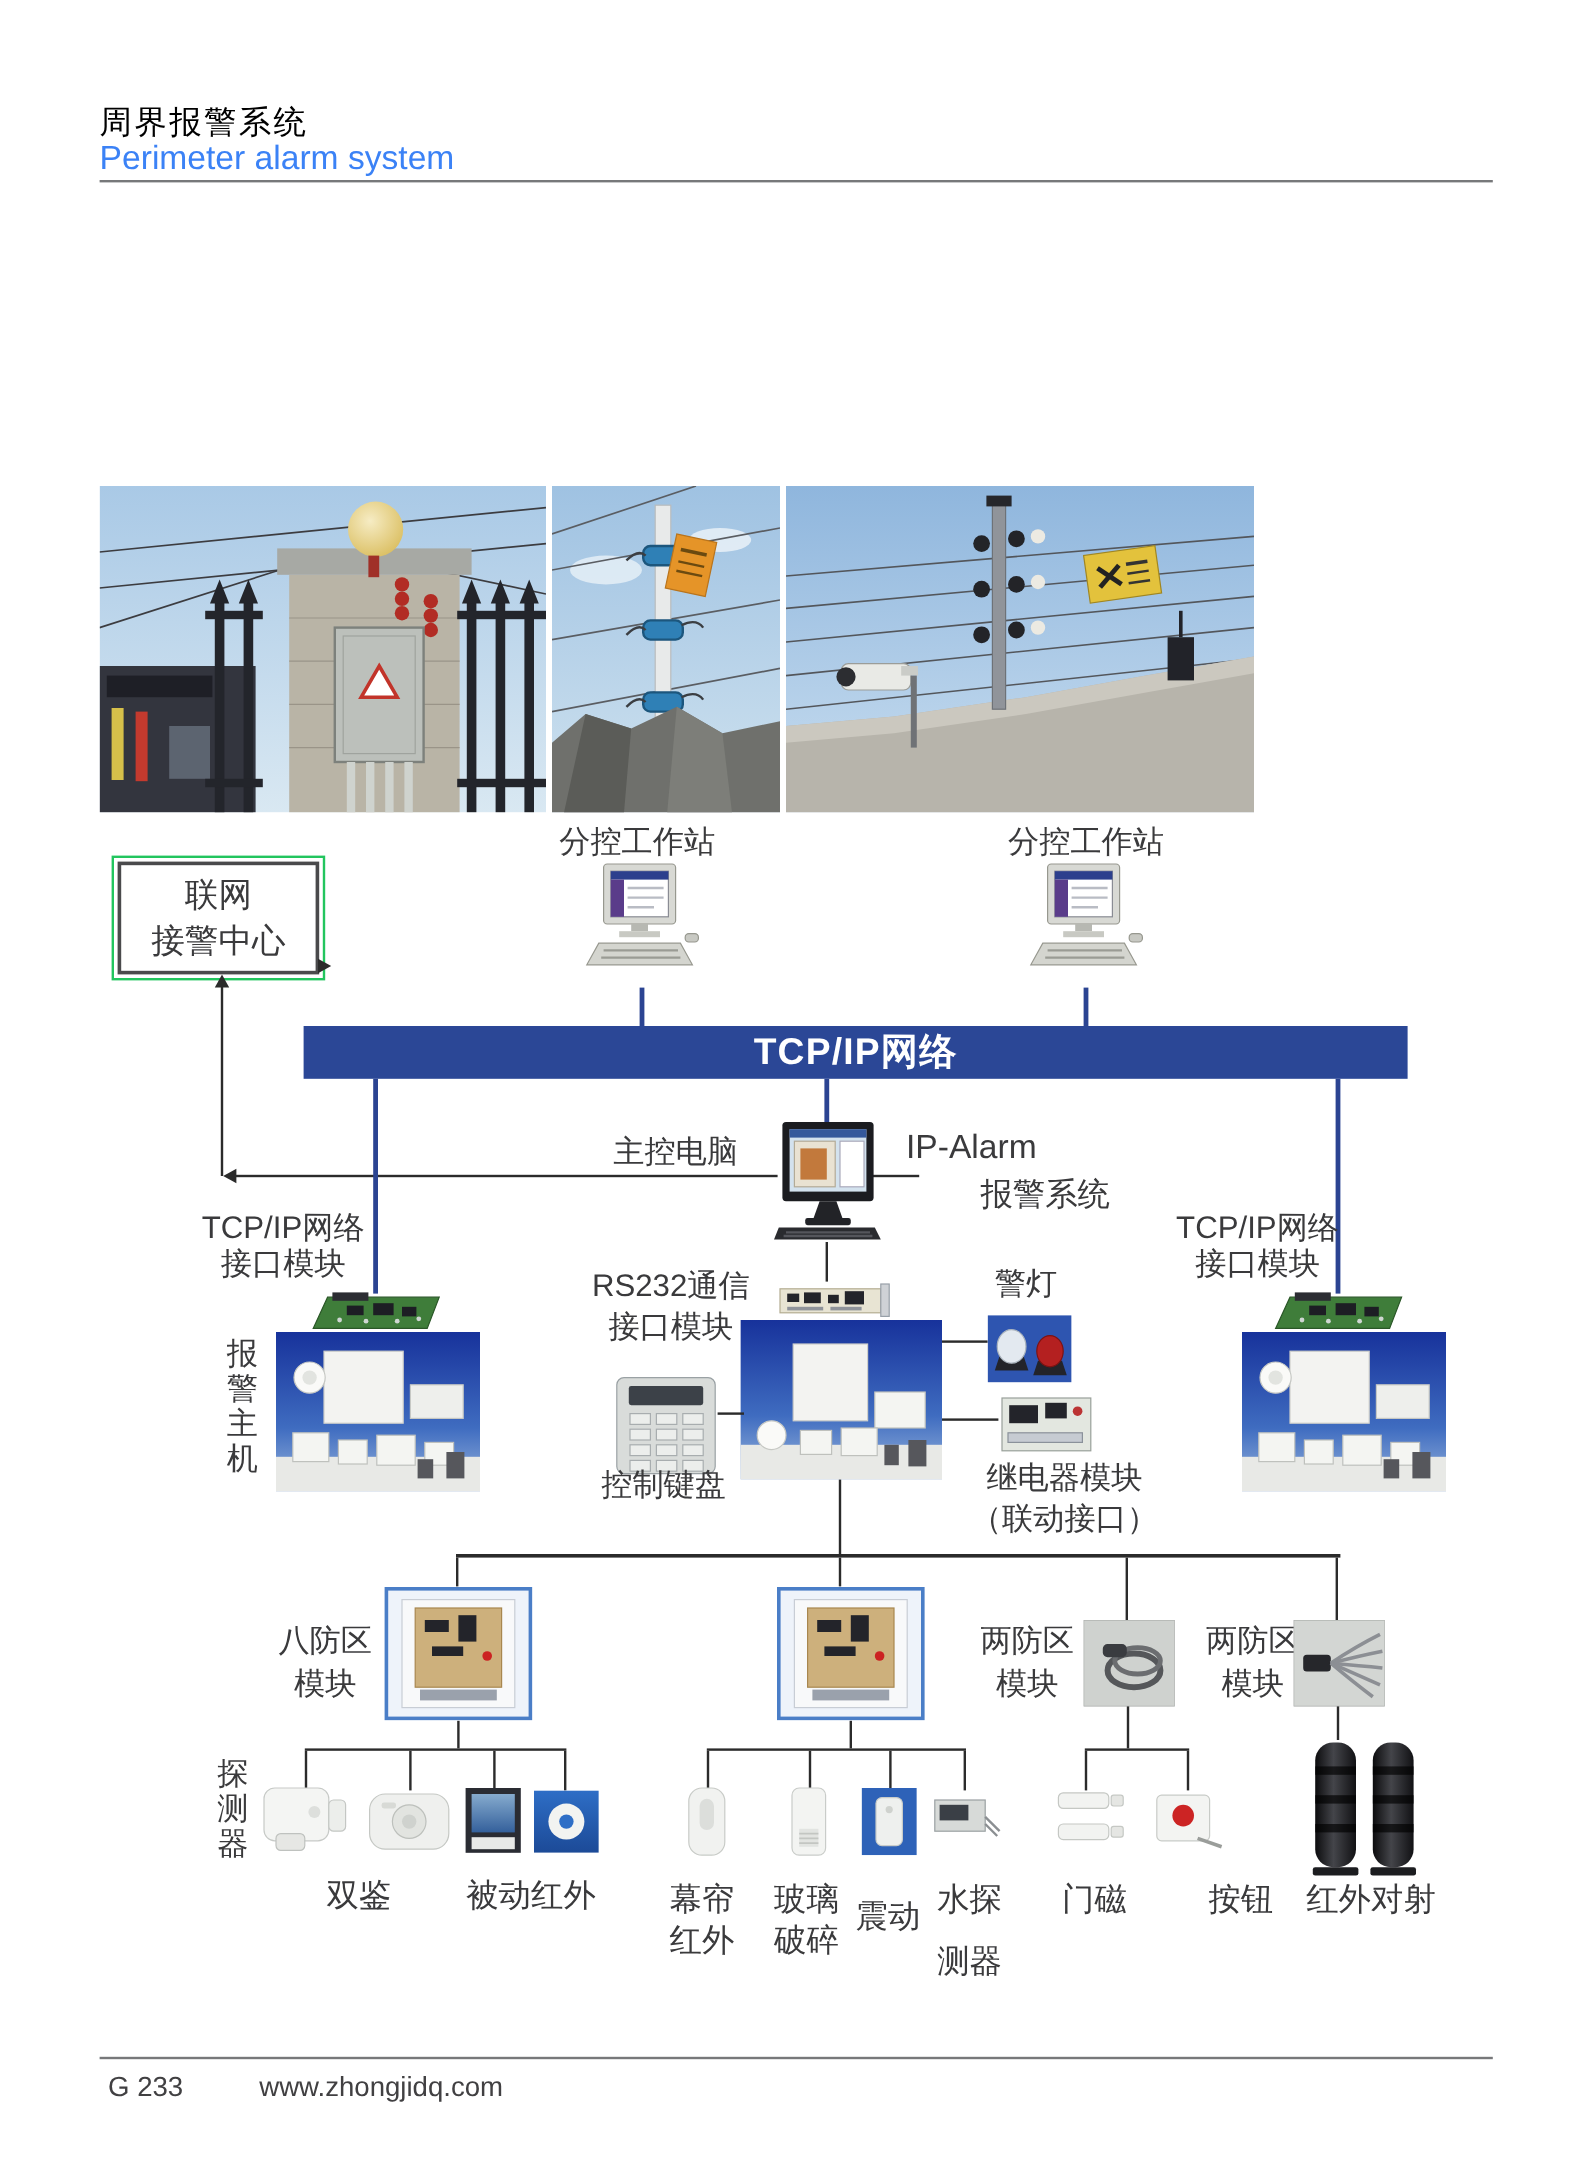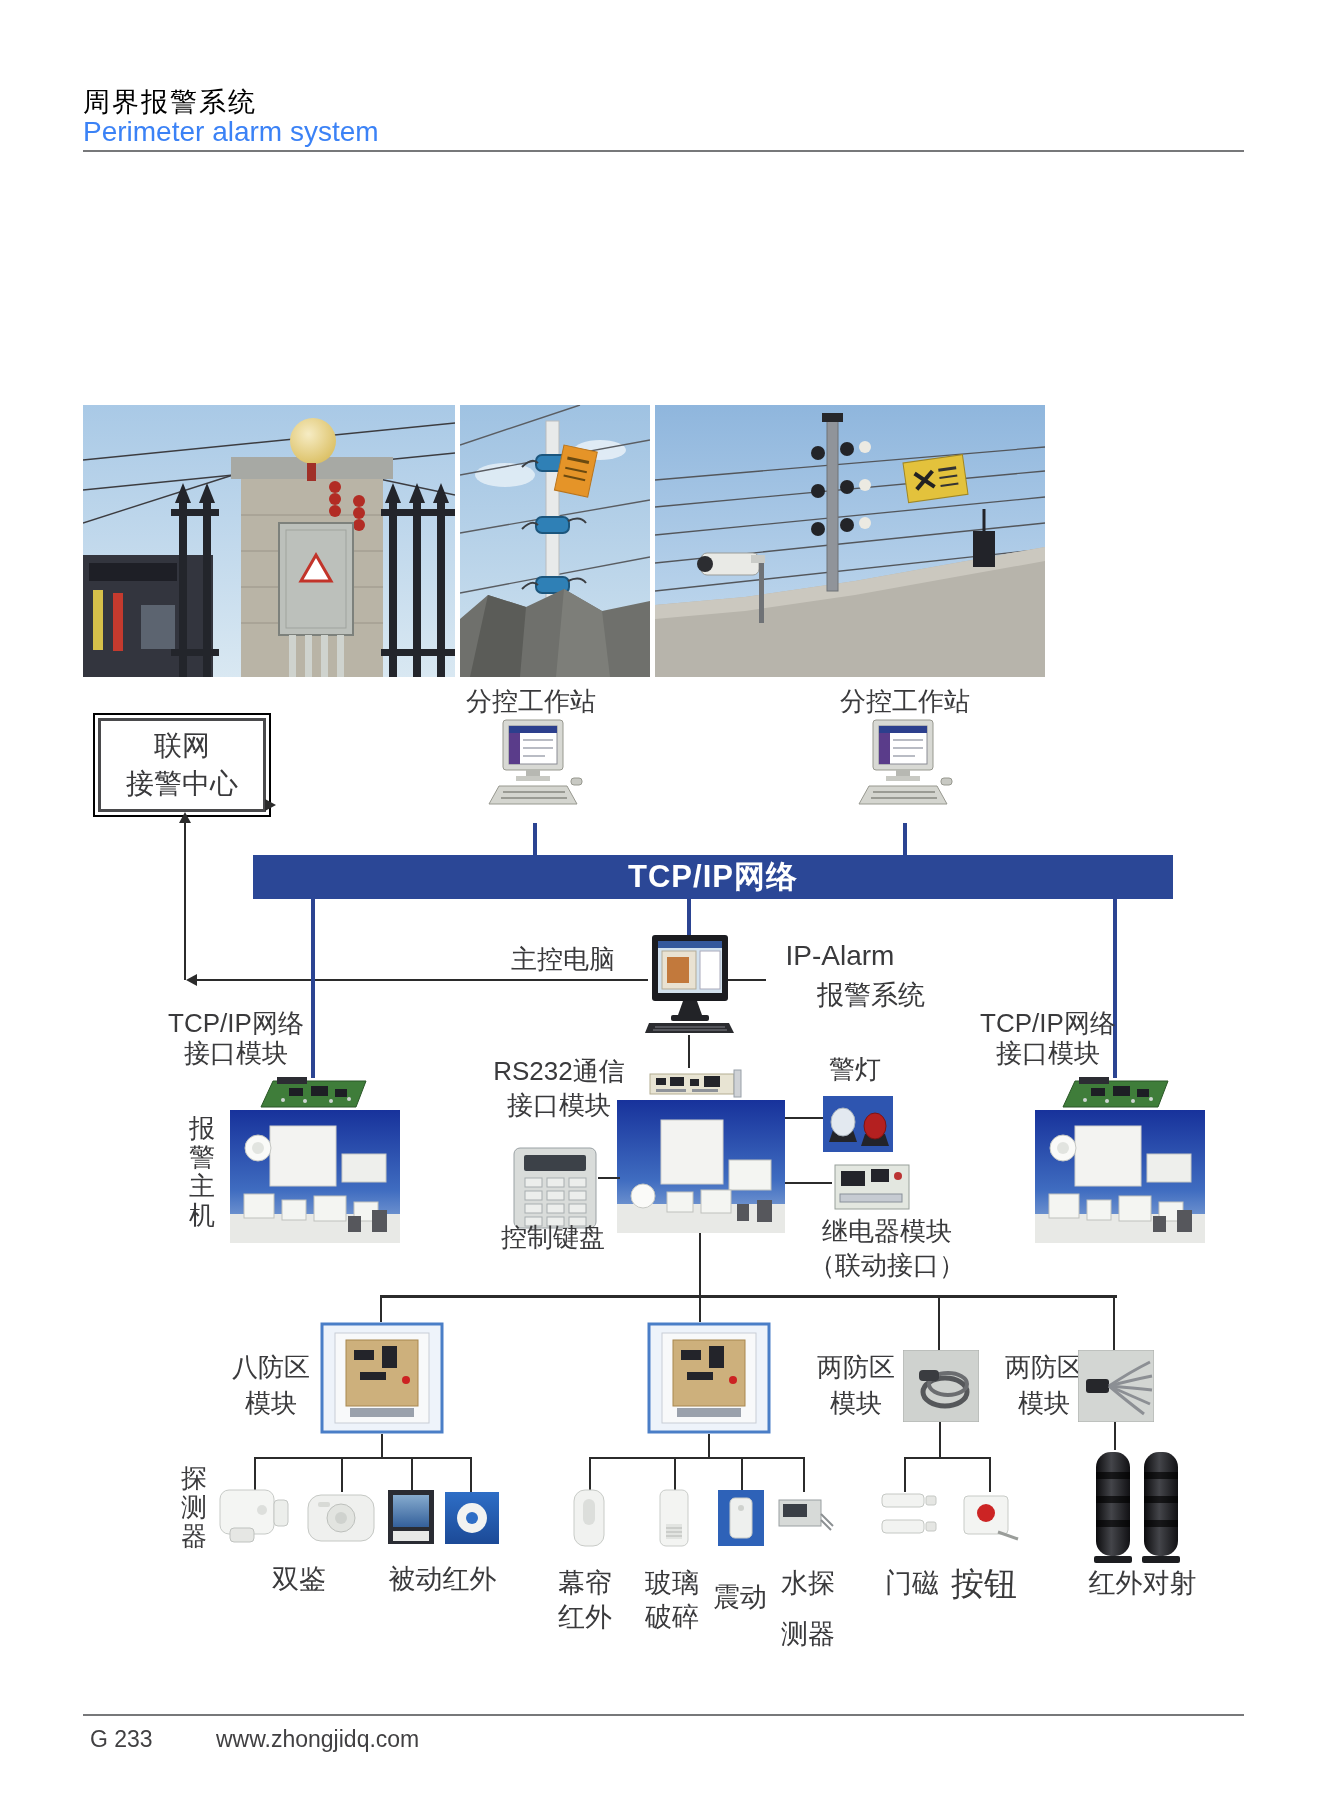--- a/index.html
+++ b/index.html
@@ -9,21 +9,21 @@
   .lbl{position:absolute;font-size:26px;line-height:31px;color:#3a3a3c;text-align:center;white-space:nowrap;}
   .lbl2{position:absolute;font-size:26px;line-height:30px;color:#3a3a3c;text-align:center;}
   .vtext{position:absolute;font-size:26px;line-height:29px;color:#3a3a3c;width:28px;word-break:break-all;text-align:center;}
   .blueline{position:absolute;background:#2b4492;}
   .blackline{position:absolute;background:#2b2b2b;}
   .arrow-up{position:absolute;width:0;height:0;border-left:6px solid transparent;border-right:6px solid transparent;border-bottom:11px solid #2b2b2b;}
   .arrow-left{position:absolute;width:0;height:0;border-top:6px solid transparent;border-bottom:6px solid transparent;border-right:11px solid #2b2b2b;}
   .arrow-right{position:absolute;width:0;height:0;border-top:6px solid transparent;border-bottom:6px solid transparent;border-left:11px solid #2b2b2b;}
   #netbar{position:absolute;left:253px;top:855px;width:920px;height:44px;background:#2b4796;
           color:#fff;font-size:31px;font-weight:bold;text-align:center;line-height:44px;letter-spacing:1px;}
-  #alarm-center{position:absolute;left:93px;top:713px;width:174px;height:100px;border:2px solid #000000;background:#fff;}
+  #alarm-center{position:absolute;left:93px;top:713px;width:174px;height:100px;border:2px solid #22c55e;background:#fff;}
   #alarm-center .inner{position:absolute;left:3px;top:3px;right:3px;bottom:3px;border:3px solid #4a4a4c;
           display:flex;flex-direction:column;justify-content:center;align-items:center;}
   #alarm-center .t{font-size:28px;line-height:38px;color:#3a3a3c;white-space:nowrap;}
   #para{position:absolute;left:83px;top:206px;width:1163px;font-size:25px;line-height:34.5px;color:#3c3c3e;
         text-align:justify;text-indent:2em;letter-spacing:0.5px;}
   .h-title-zh{position:absolute;left:83px;top:84px;font-size:27px;color:#000000;letter-spacing:2px;}
   .h-title-en{position:absolute;left:83px;top:116px;font-size:28px;color:#3b82f6;}
   .rule{position:absolute;left:83px;width:1161px;height:2px;background:#77787a;}
   .foot{position:absolute;font-size:23px;color:#414042;}
   svg{display:block;}
@@ -274,21 +274,21 @@
       <rect x="55" y="18" width="20" height="38" fill="#ffffff" stroke="#aab"></rect>
       <polygon points="38,68 52,68 57,82 33,82" fill="#222327"></polygon>
       <rect x="26" y="82" width="38" height="6" rx="2" fill="#222327"></rect>
       <polygon points="4,90 84,90 89,100 0,100" fill="#2a2b2f"></polygon>
       <g stroke="#55565c" stroke-width="2">
           <line x1="10" y1="94" x2="80" y2="94"></line>
           <line x1="8" y1="97" x2="82" y2="97"></line>
         </g>
     </svg>
   </div>
-  <div class="lbl" style="left:755px;top:940px;width:170px;text-align:center;font-size:28px">IP-Alarm</div>
+  <div class="lbl" style="left:755px;top:940px;width:170px;text-align:left;font-size:28px">IP-Alarm</div>
   <div class="lbl" style="left:755px;top:980px;width:170px;text-align:right;font-size:27px">报警系统</div>
 
   <div class="lbl2" style="left:146px;top:1008px;width:180px">
     <div>TCP/IP网络</div>
     <div>接口模块</div>
   </div>
   <div class="lbl2" style="left:958px;top:1008px;width:180px">
     <div>TCP/IP网络</div>
     <div>接口模块</div>
   </div>
@@ -703,20 +703,20 @@
   <div class="lbl2" style="left:632px;top:1568px;width:80px;font-size:27px">
     <div>玻璃</div>
     <div style="margin-top:4px">破碎</div>
   </div>
   <div class="lbl" style="left:700px;top:1582px;width:80px;font-size:27px">震动</div>
   <div class="lbl2" style="left:768px;top:1568px;width:80px;font-size:27px">
     <div>水探</div>
     <div style="margin-top:21px">测器</div>
   </div>
   <div class="lbl" style="left:872px;top:1568px;width:80px;font-size:27px">门磁</div>
-  <div class="lbl" style="left:944px;top:1568px;width:80px;font-size:33px">按钮</div>
+  <div class="lbl" style="left:994px;top:1568px;width:80px;font-size:27px">按钮</div>
   <div class="lbl" style="left:1080px;top:1568px;width:125px;font-size:27px">红外对射</div>
 
   <div class="rule" style="top:1714px"></div>
   <div class="foot" style="left:90px;top:1726px">G 233</div>
   <div class="foot" style="left:216px;top:1726px">www.zhongjidq.com</div>
 
 </div>
 
 </body></html>

